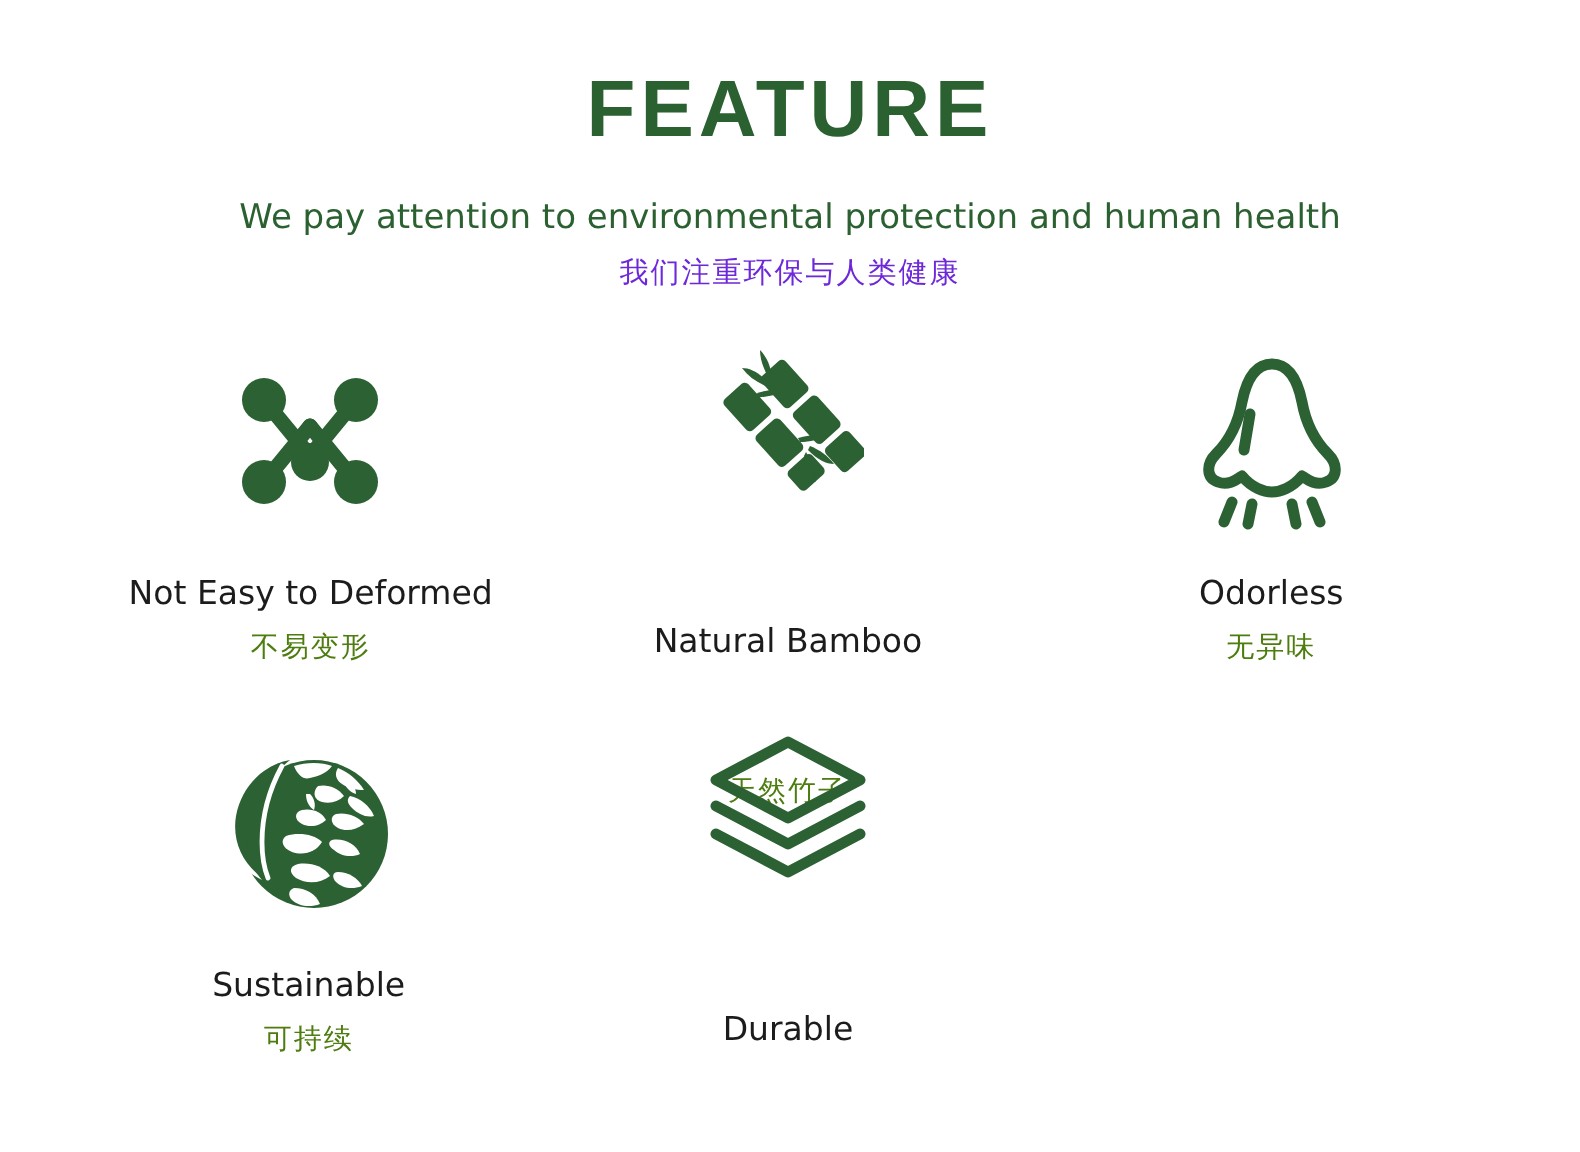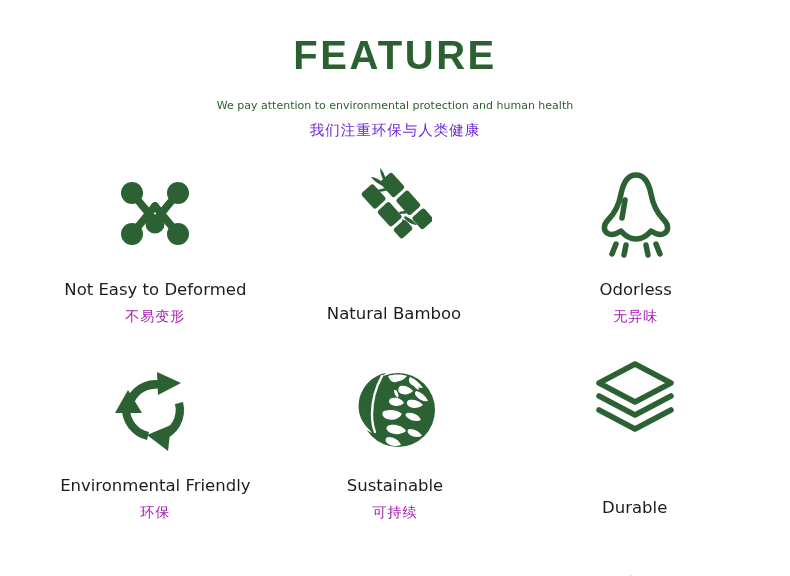--- a/index.html
+++ b/index.html
@@ -31,21 +31,21 @@
     font-size: 40px;
     font-weight: bold;
     color: #2b6130;
     letter-spacing: 2.5px;
     line-height: 1.05;
     margin: 0;
     font-family: "Liberation Sans", "DejaVu Sans", sans-serif;
   }
   .subtitle-en {
     margin-top: 23px;
-    font-size: 11px;
+    font-size: 17px;
     color: #2b6130;
     line-height: 1.2;
     font-family: "DejaVu Sans", "Liberation Sans", sans-serif;
   }
   .subtitle-cn {
     margin-top: 10px;
     font-size: 14.5px;
     color: #6d28d9;
     letter-spacing: 1px;
     line-height: 1.2;
@@ -81,21 +81,21 @@
     margin-top: 16px;
     font-size: 16.5px;
     color: #1c1c1c;
     line-height: 1.2;
     text-align: right;
     font-family: "DejaVu Sans", "Liberation Sans", sans-serif;
   }
   .feature-label-cn {
     margin-top: 10px;
     font-size: 14px;
-    color: #a21caf;
+    color: #4d7c0f;
     letter-spacing: 1px;
     line-height: 1.2;
     text-align: center;
     font-family: Liberation Serif, serif;
   }
 
   
   .col-1 { transform: translateX(1px); }
   .col-2 { transform: translateX(-1px); gap: 48px; }
   .col-3 { transform: translateX(0px); }
@@ -186,48 +186,20 @@
             <line x1="29" y1="75" x2="27" y2="85"></line>
             <line x1="49" y1="75" x2="51" y2="85"></line>
             <line x1="59" y1="74" x2="63" y2="84"></line>
           </g>
         </svg>
       </div>
       <div class="feature-label">Odorless</div>
       <div class="feature-label-cn">无异味</div>
     </div>
 
-    <div class="feature col-1">
-      <div class="icon-wrap">
-        <svg width="84" height="84" viewBox="0 0 84 84" aria-hidden="true">
-          <g fill="#2c6133">
-
-            <path d="M14 30
-                     A32 32 0 0 1 54 14
-                     L51 22
-                     A24 24 0 0 0 21 35 Z"></path>
-            <path d="M44 4 L68 15 L45 27 Z"></path>
-
-            <path d="M70 34
-                     A32 32 0 0 1 48 73
-                     L45 65
-                     A24 24 0 0 0 62 36 Z"></path>
-            <path d="M58 57 L55 83 L34 67 Z"></path>
-
-            <path d="M34 72
-                     A32 32 0 0 1 9 39
-                     L17 40
-                     A24 24 0 0 0 36 64 Z"></path>
-            <path d="M2 45 L15 22 L29 45 Z"></path>
-          </g>
-        </svg>
-      </div>
-      <div class="feature-label">Environmental Friendly</div>
-      <div class="feature-label-cn">环保</div>
-    </div>
 
     <div class="feature col-3">
       <div class="icon-wrap">
         <svg width="86" height="86" viewBox="0 0 86 86" aria-hidden="true">
           <defs>
             <clipPath id="globeClip">
               <circle cx="46" cy="43" r="37"></circle>
             </clipPath>
           </defs>
 

